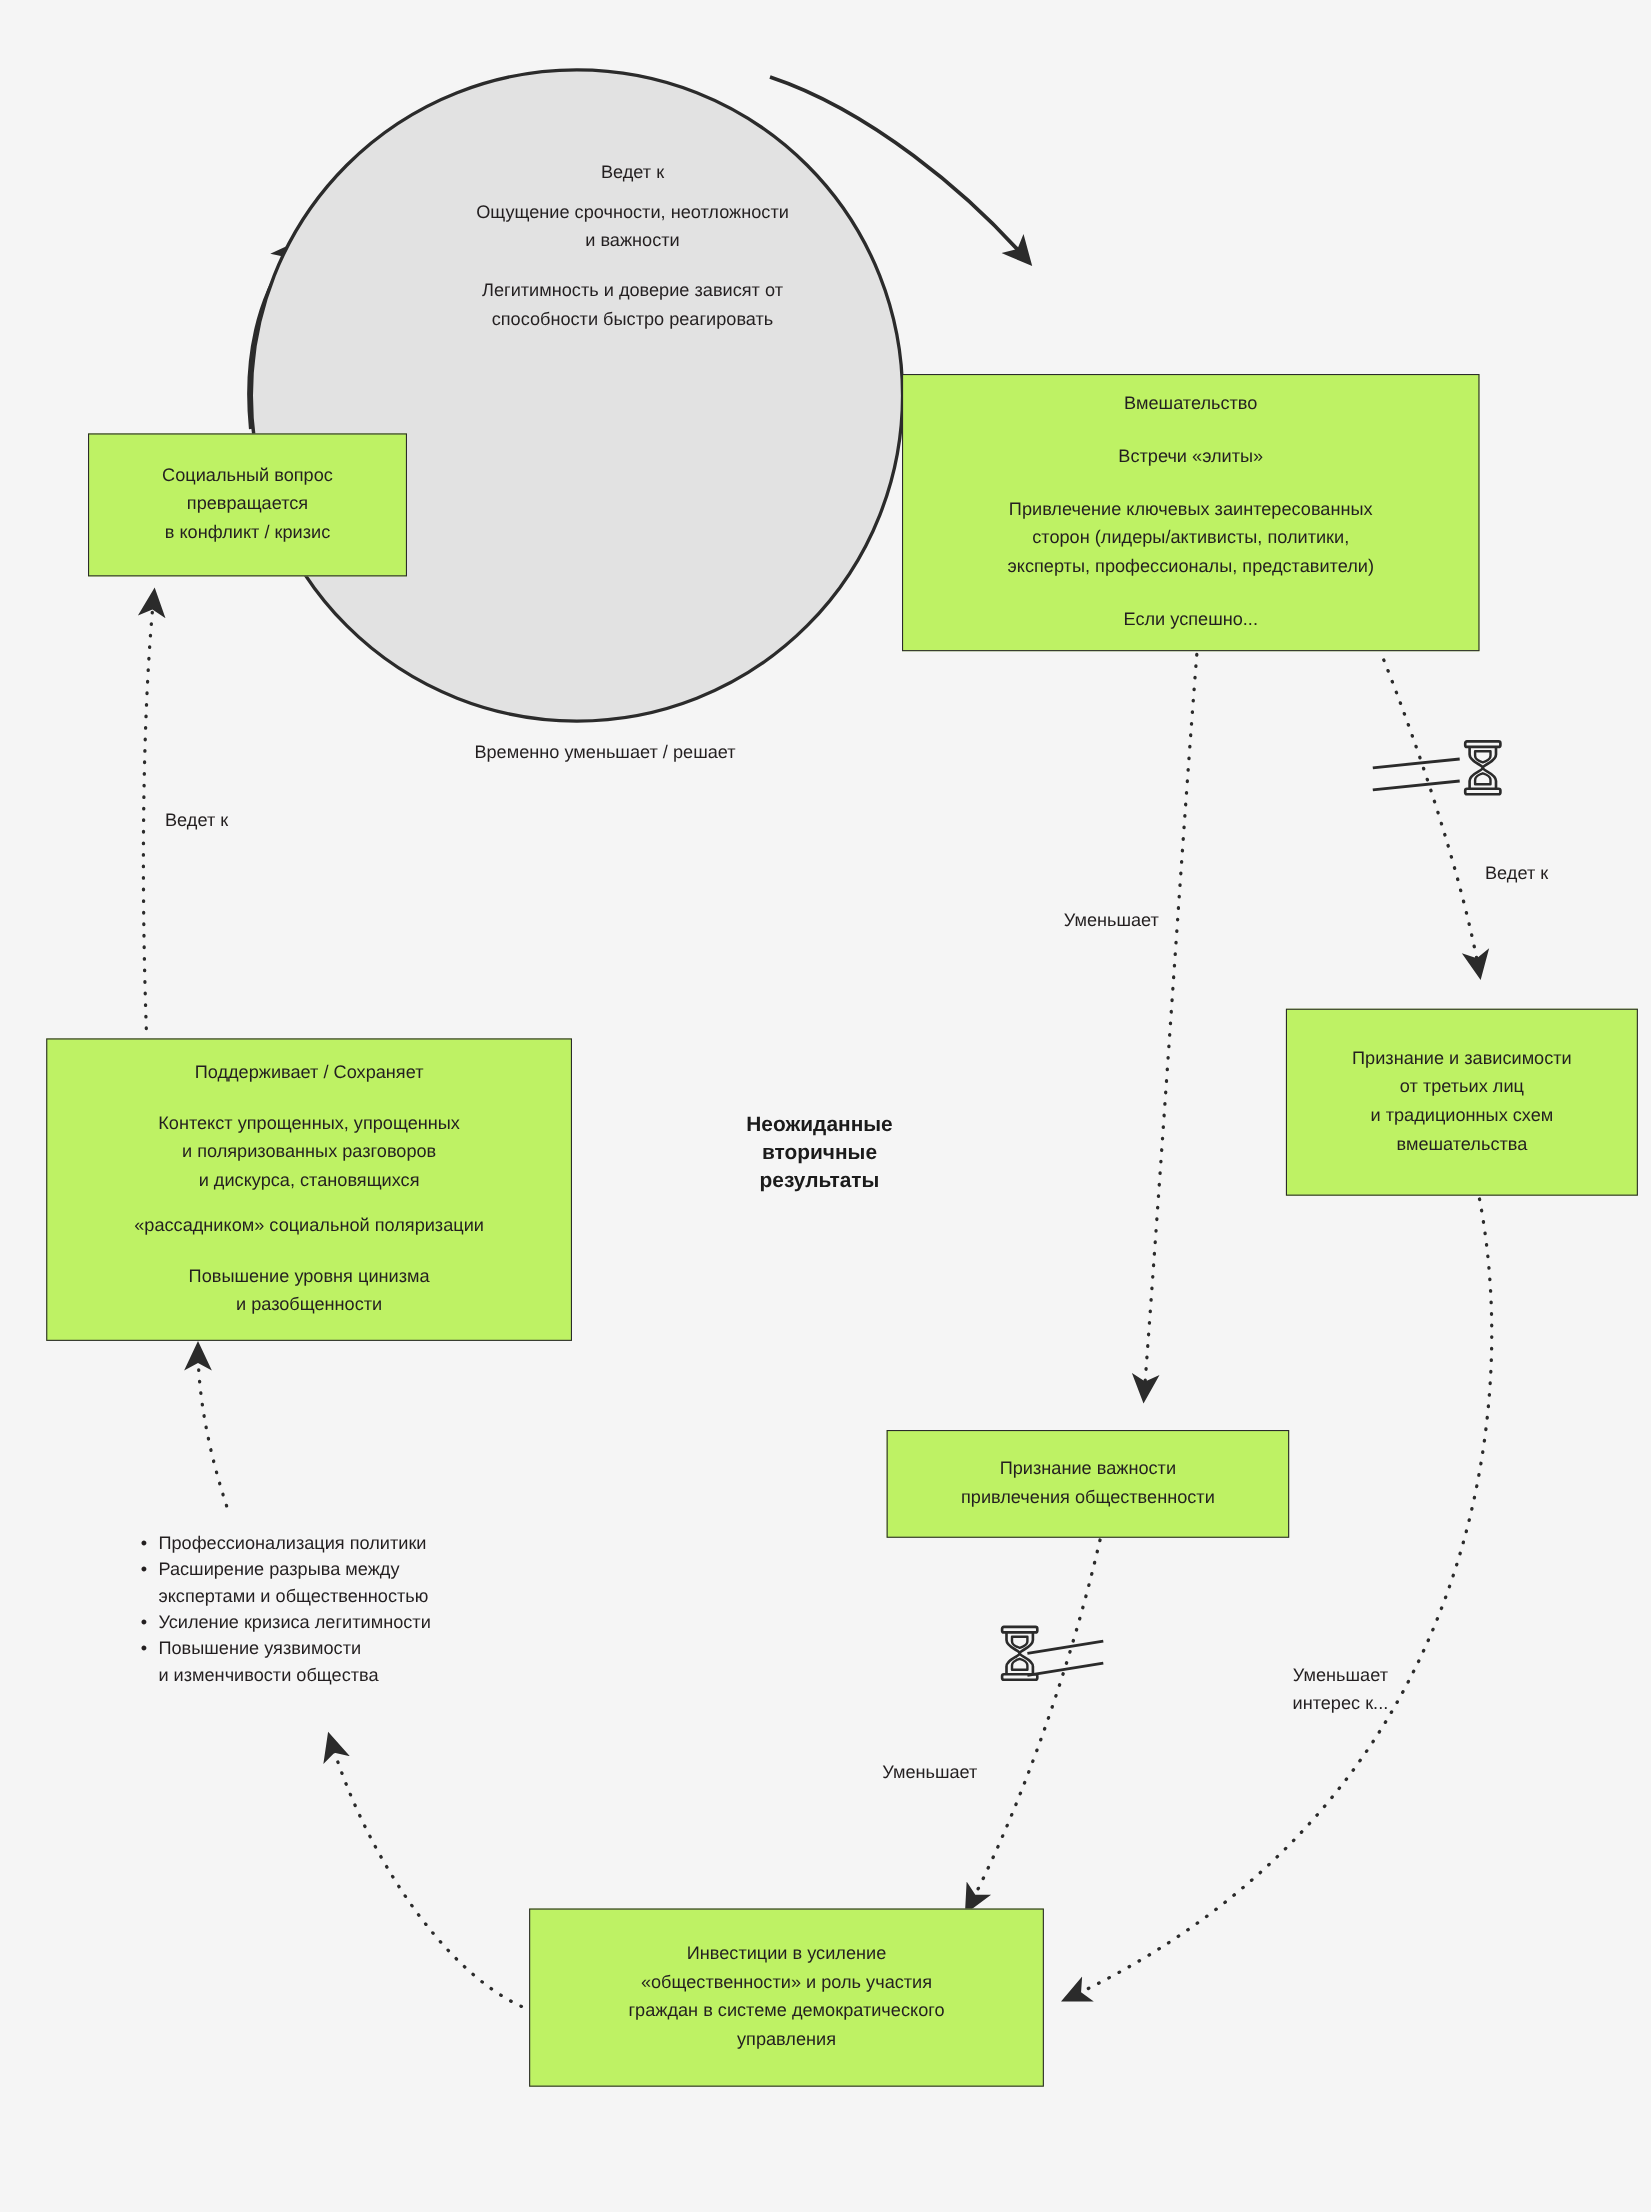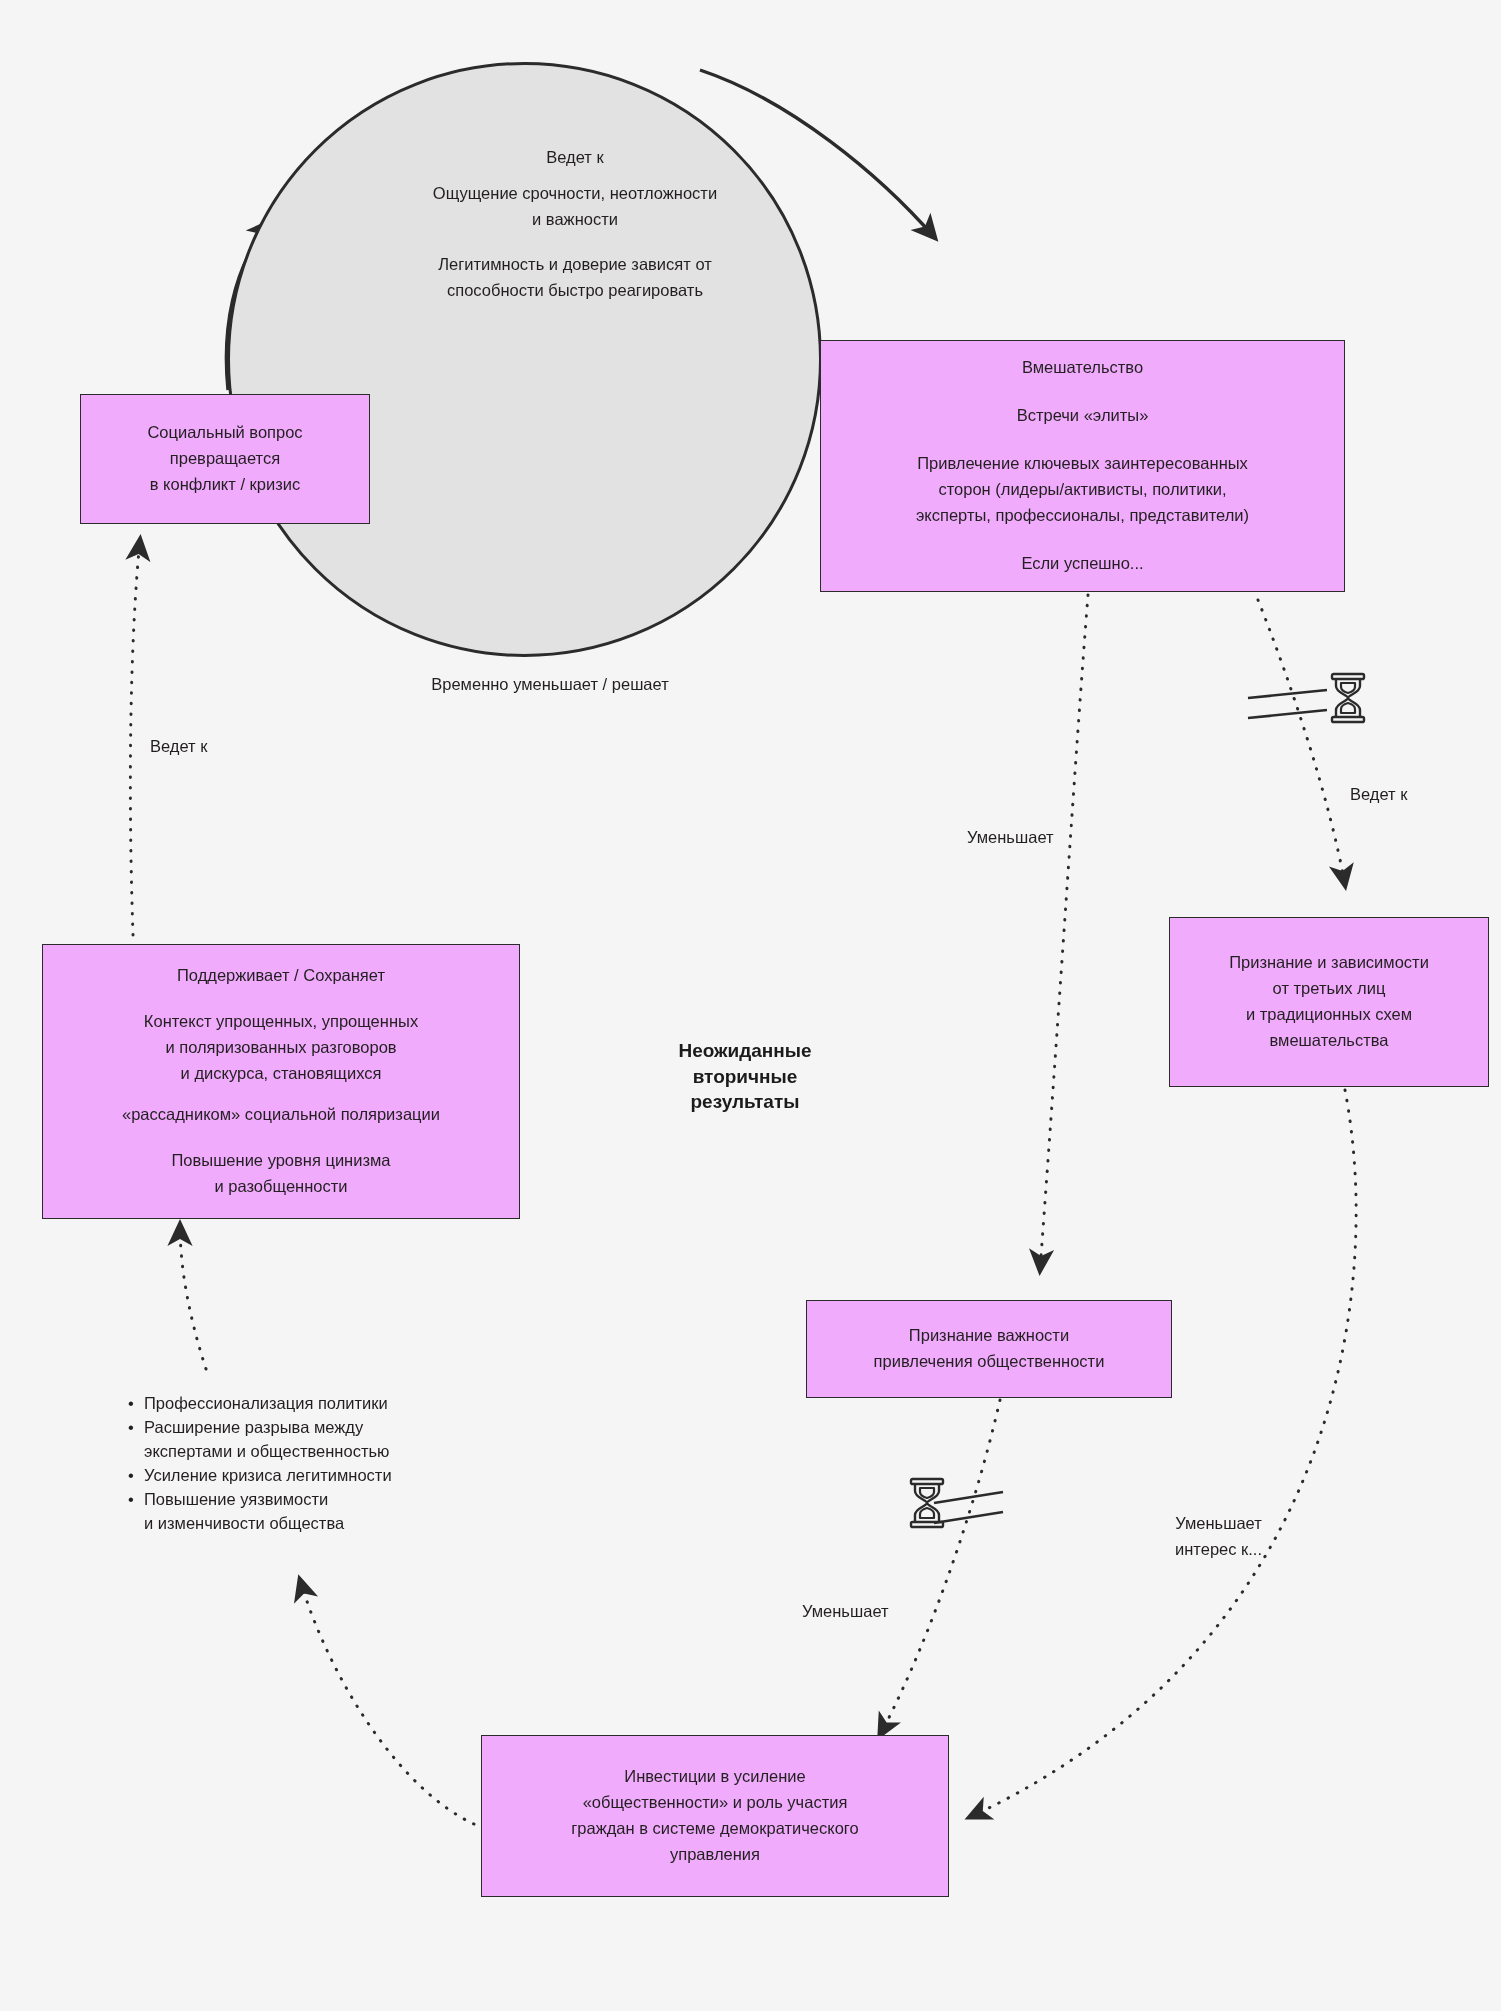--- a/index.html
+++ b/index.html
@@ -24,21 +24,21 @@
     width:595px; height:595px;
     border-radius:50%;
     background:#e2e2e2;
     border:3.5px solid #2b2b2b;
     box-sizing:border-box;
   }
 
   
   .box{
     position:absolute;
-    background:#f0abfc;
+    background:#bef264;
     border:1.6px solid #2b2b2b;
     box-sizing:border-box;
     display:flex;
     flex-direction:column;
     align-items:center;
     justify-content:center;
     text-align:center;
     font-size:16.5px;
     line-height:1.45;
     color:#231f20;
@@ -189,21 +189,21 @@
     <p style="margin-top:2px">привлечения общественности</p>
   </div>
 
   <div class="box" style="left:481px; top:1735px; width:468px; height:162px;">
     <p style="margin:0">Инвестиции в усиление</p>
     <p style="margin-top:2px">«общественности» и роль участия</p>
     <p style="margin-top:2px">граждан в системе демократического</p>
     <p style="margin-top:2px">управления</p>
   </div>
 
-  <div class="bold-label" style="left:605px; top:1010px; width:280px;margin-top:28px;">
+  <div class="bold-label" style="left:605px; top:1010px; width:280px;">
     <div>Неожиданные</div>
     <div>вторичные</div>
     <div>результаты</div>
   </div>
 
   <div class="bullets" style="left:128px; top:1392px;">
     <ul>
       <li>
         <span class="bt">•</span>
         <span class="cont">Профессионализация политики</span>

